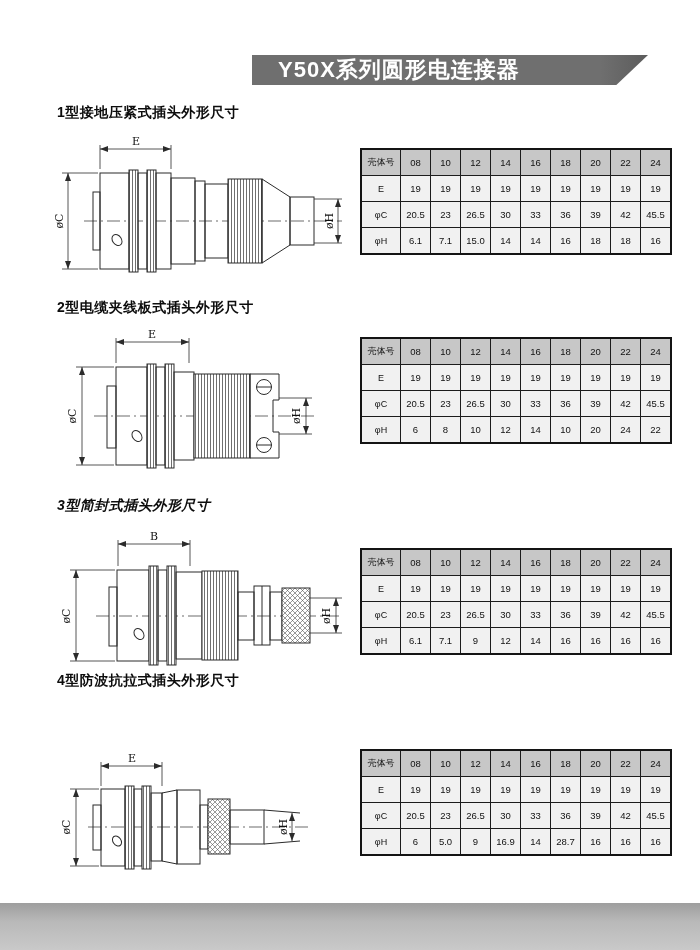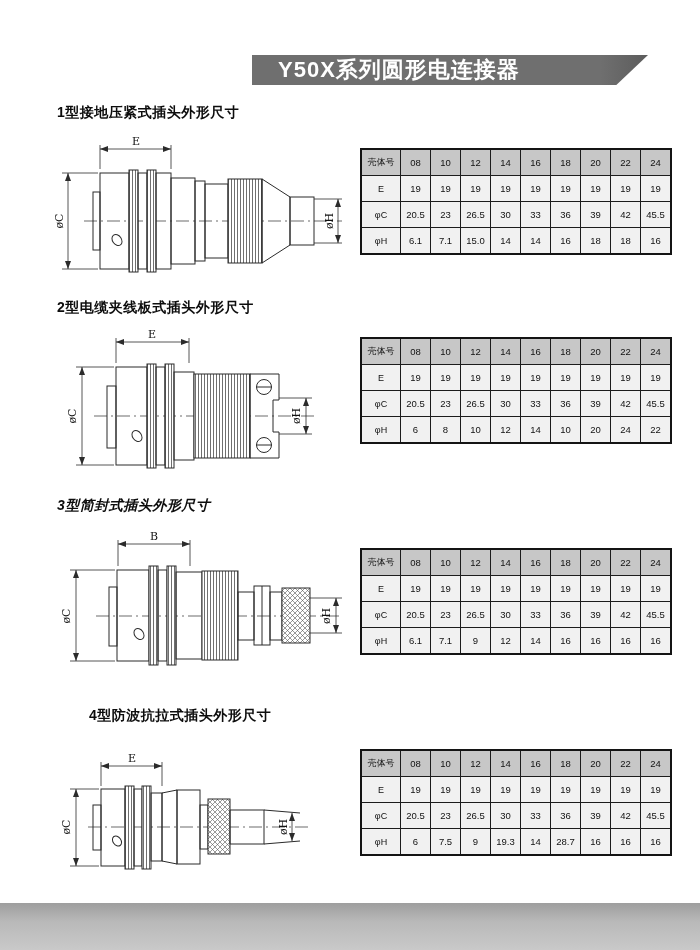--- a/index.html
+++ b/index.html
@@ -41,21 +41,21 @@
 
 <div class="page">
 
   <div class="banner">
     <span>Y50X系列圆形电连接器</span>
   </div>
 
   <h2 class="sec-title" style="top:104px;">1型接地压紧式插头外形尺寸</h2>
   <h2 class="sec-title" style="top:299px;">2型电缆夹线板式插头外形尺寸</h2>
   <h2 class="sec-title" style="top:497px;font-style:italic;">3型简封式插头外形尺寸</h2>
-  <h2 class="sec-title" style="top:707px;margin-left:32px;">4型防波抗拉式插头外形尺寸</h2>
+  <h2 class="sec-title" style="top:672px;">4型防波抗拉式插头外形尺寸</h2>
 
   <svg class="drawing" style="left:50px;top:133px;" width="292" height="152" viewBox="0 0 292 152">
     <defs>
       <marker id="ar1" markerWidth="9" markerHeight="7" refX="8" refY="3" orient="auto-start-reverse" markerUnits="userSpaceOnUse">
         <path d="M0,0L8,3L0,6Z" fill="#2b2b2b"></path>
       </marker>
       <pattern id="kn1" width="3" height="4" patternUnits="userSpaceOnUse">
         <rect width="3" height="4" fill="#ffffff"></rect>
           <line x1="1.5" y1="0" x2="1.5" y2="4" stroke="#4a4a4a" stroke-width="0.8"></line>
       </pattern>
@@ -414,23 +414,23 @@
           <td>30</td>
           <td>33</td>
           <td>36</td>
           <td>39</td>
           <td>42</td>
           <td>45.5</td>
         </tr>
         <tr>
           <td class="corner">φH</td>
           <td>6</td>
-          <td>7.5</td>
+          <td>5.0</td>
           <td>9</td>
-          <td>19.3</td>
+          <td>16.9</td>
           <td>14</td>
           <td>28.7</td>
           <td>16</td>
           <td>16</td>
           <td>16</td>
         </tr>
       </tbody>
     </table>
 
   <div class="footer-band"></div>

